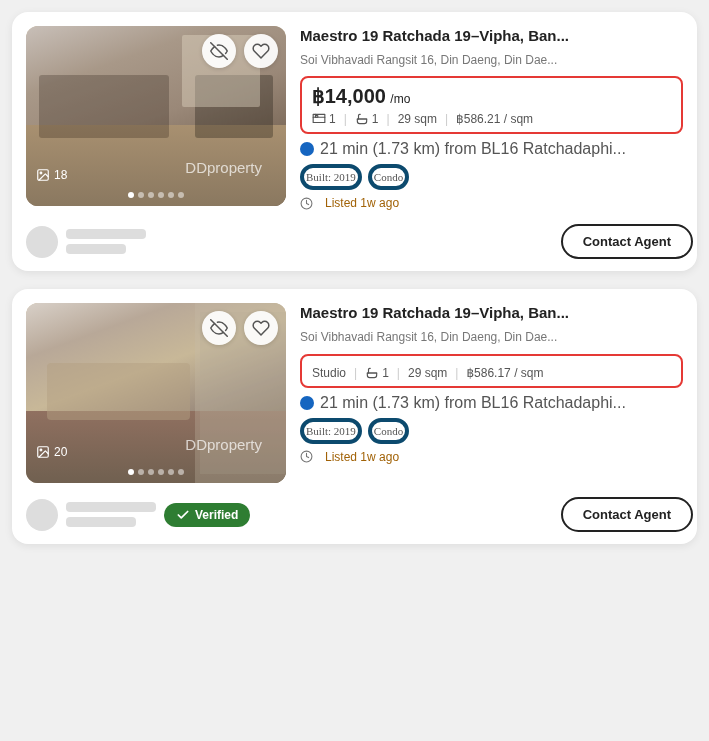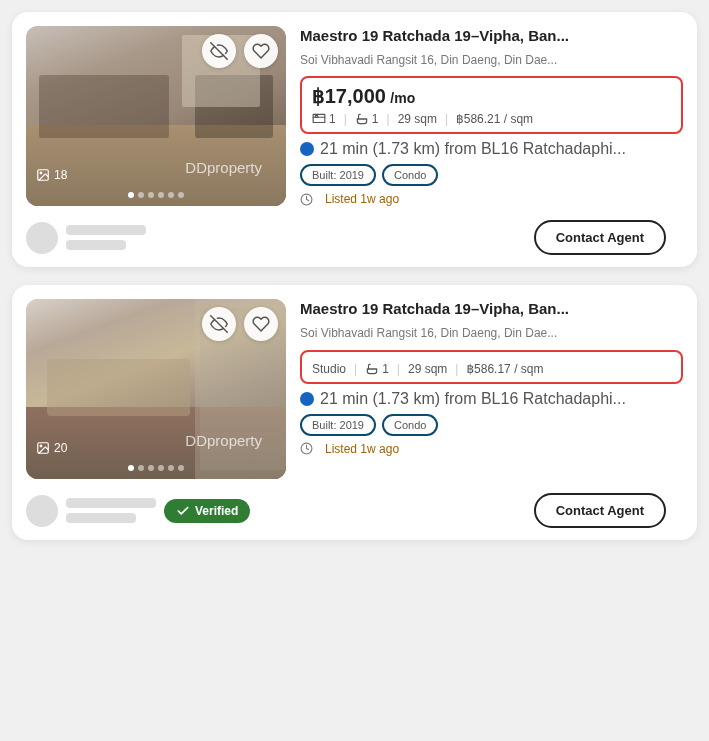--- a/index.html
+++ b/index.html
@@ -136,22 +136,22 @@
       margin-top: 2px;
     }
 
     .price-value {
       font-size: 20px;
       font-weight: 800;
       color: #222;
     }
 
     .price-unit {
-      font-size: 14px;
-      font-weight: 700;
+      font-size: 12px;
+      font-weight: 400;
       color: #222;
     }
 
     .price-details {
       display: flex;
       align-items: center;
       gap: 8px;
       margin-top: 4px;
       font-size: 12px;
       color: #555;
@@ -184,40 +184,41 @@
       flex-shrink: 0;
     }
 
     .tags-row {
       display: flex;
       gap: 6px;
       flex-wrap: wrap;
     }
 
     .tag {
-      border: 2px solid #0c4a6e;
+      border: 4px solid #0c4a6e;
       border-radius: 20px;
-      padding: 3px 10px;
+      padding: 3px 2px;
       font-size: 11px;
       color: #555;
+      font-family: Liberation Serif, serif;
     }
 
     .listed-row {
       display: flex;
       align-items: center;
       gap: 12px;
       font-size: 12px;
       color: #a16207;
     }
 
     .card-footer {
       display: flex;
       align-items: center;
       justify-content: space-between;
-      padding: 6px 31px 12px 14px;
+      padding: 6px 4px 12px 14px;
     }
 
     .agent-info {
       display: flex;
       align-items: center;
       gap: 8px;
       justify-content: space-between;
     }
 
     .agent-avatar {
@@ -318,21 +319,21 @@
           </div>
           <div class="watermark">DDproperty</div>
         </div>
 
         <div class="listing-info">
           <div class="listing-title">Maestro 19 Ratchada 19–Vipha, Ban...</div>
           <div class="listing-address">Soi Vibhavadi Rangsit 16, Din Daeng, Din Dae...</div>
 
           <div class="price-box">
             <div>
-              <span class="price-value">฿17,000</span>
+              <span class="price-value">฿14,000</span>
               <span class="price-unit">/mo</span>
             </div>
             <div class="price-details">
               <span class="price-detail-item">
                 <svg viewBox="0 0 24 24" fill="none" stroke="#555" stroke-width="2" stroke-linecap="round" stroke-linejoin="round" width="14" height="14">
     <path d="M2 9V4h20v5"></path>
     <path d="M2 9h20v9H2z"></path>
     <path d="M6 9V4"></path>
     <rect x="6" y="6" width="4" height="3" rx="1"></rect>
   </svg>

